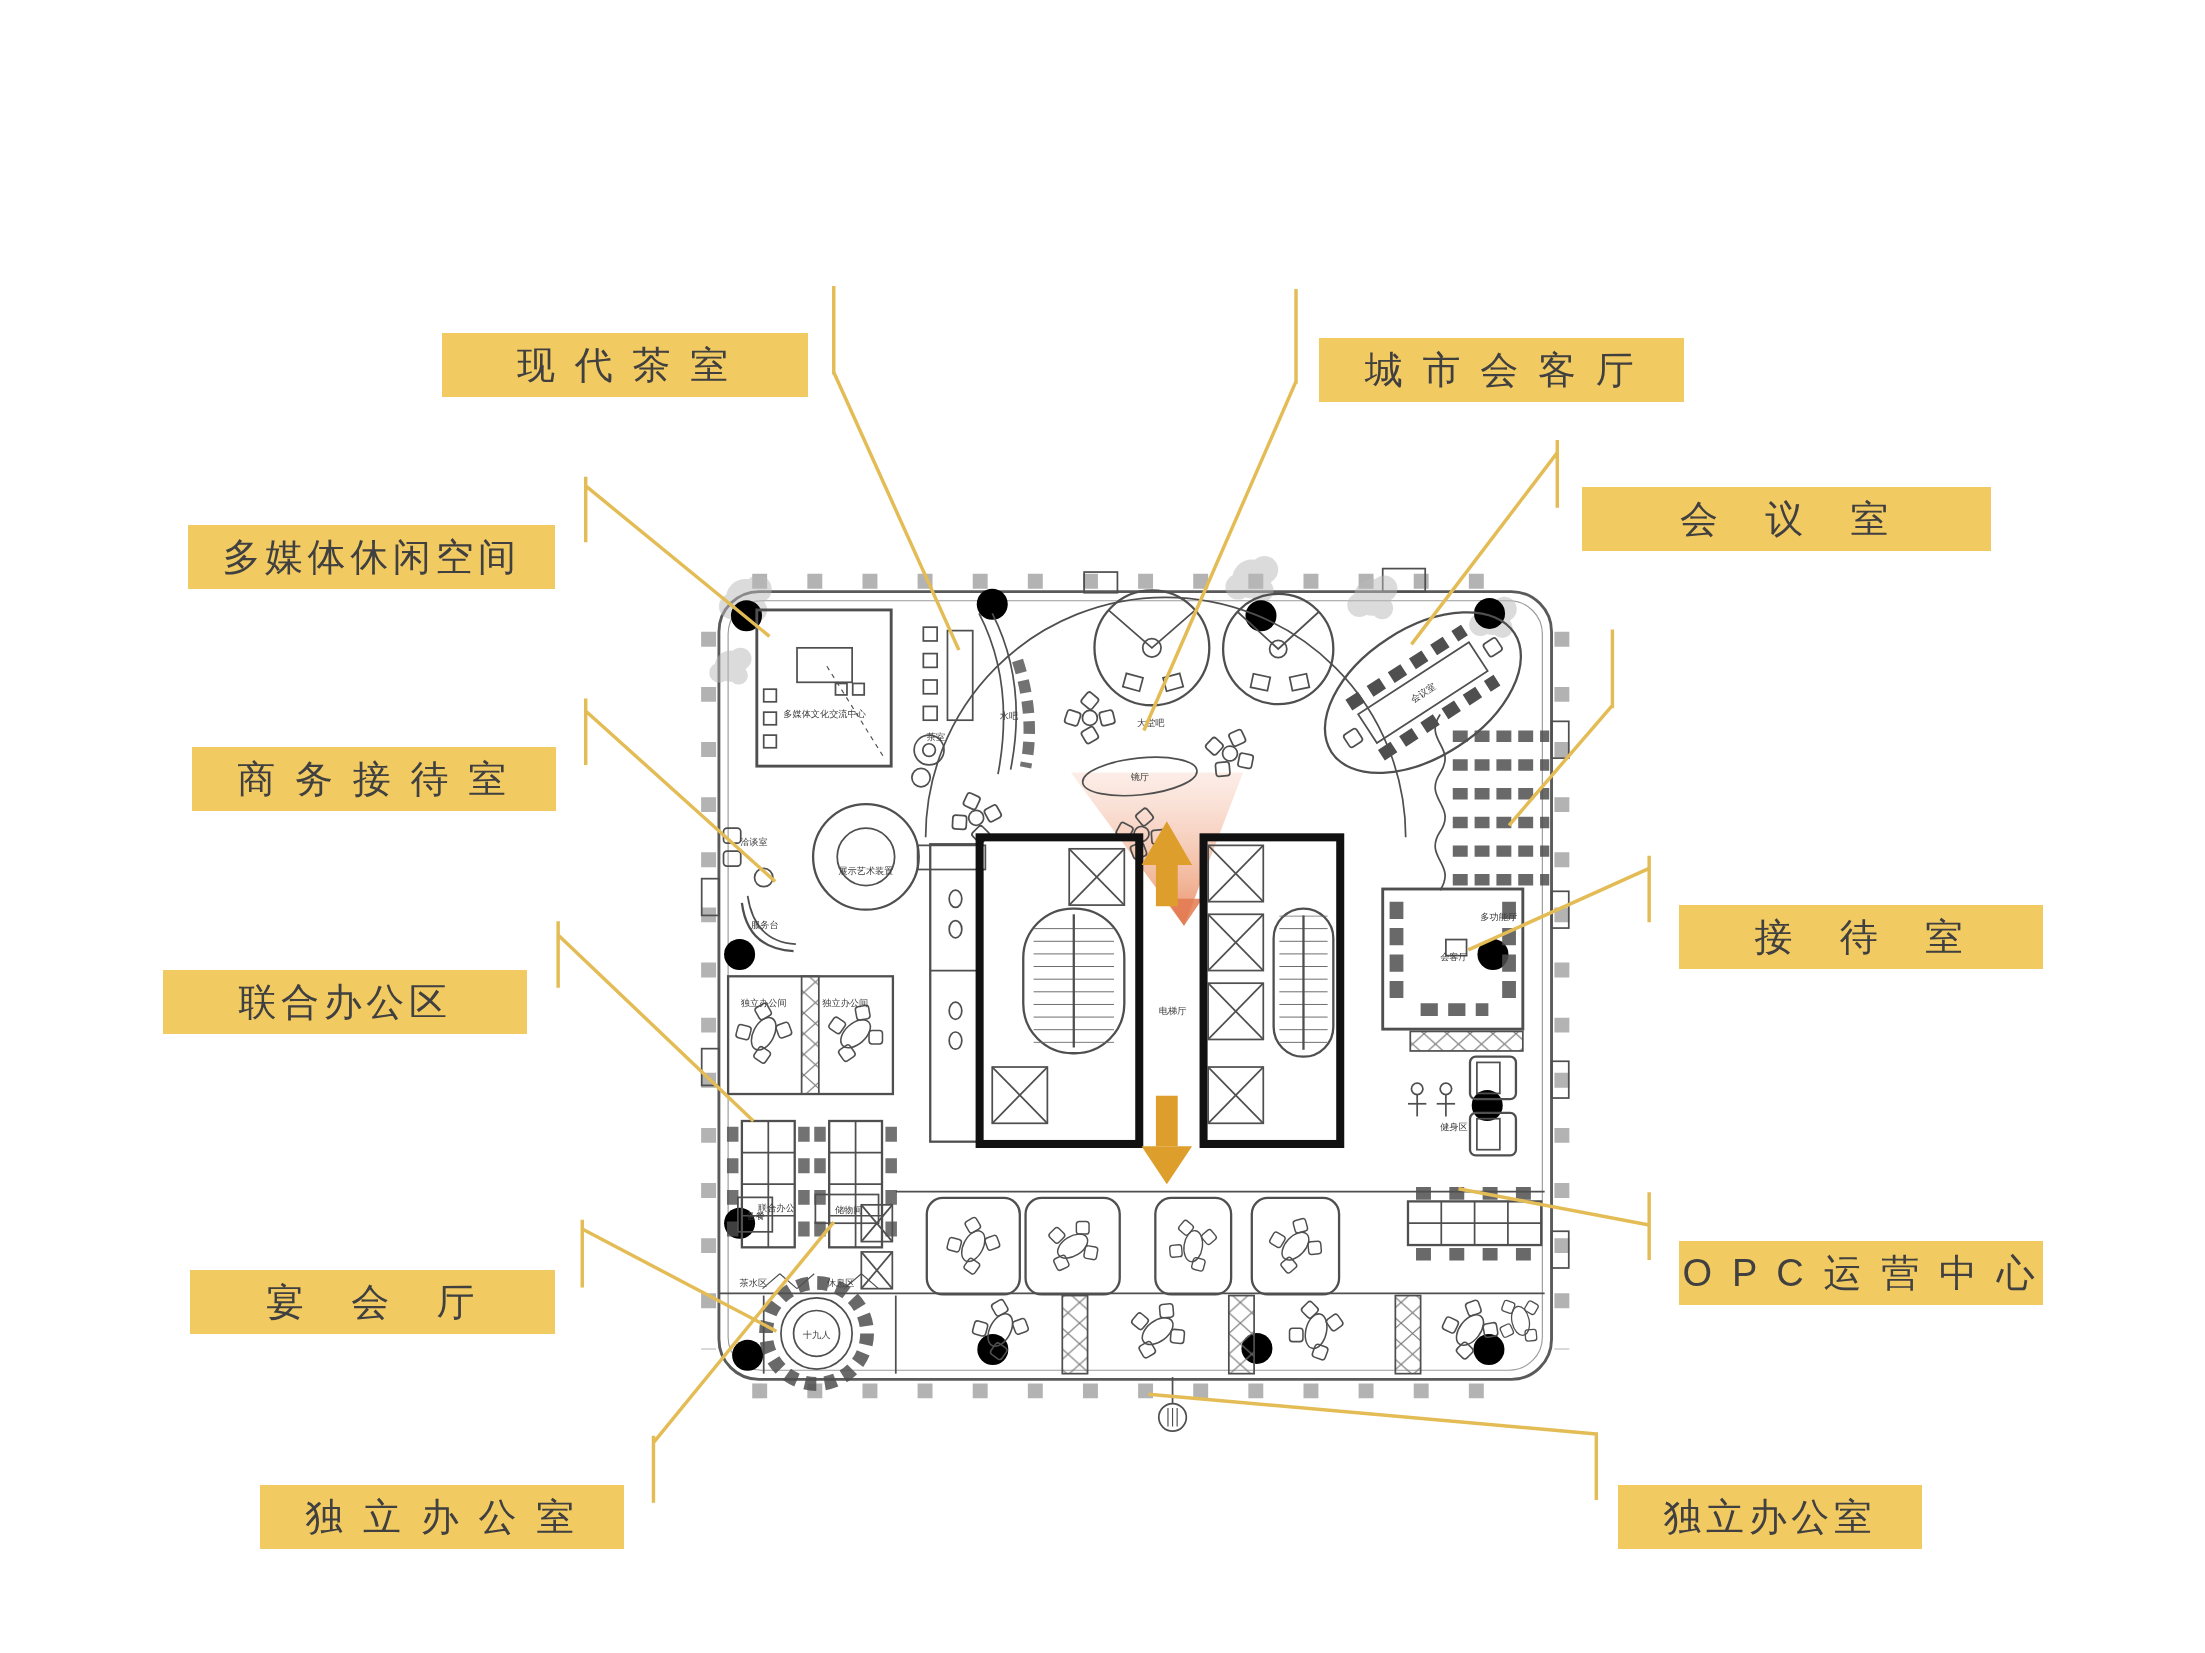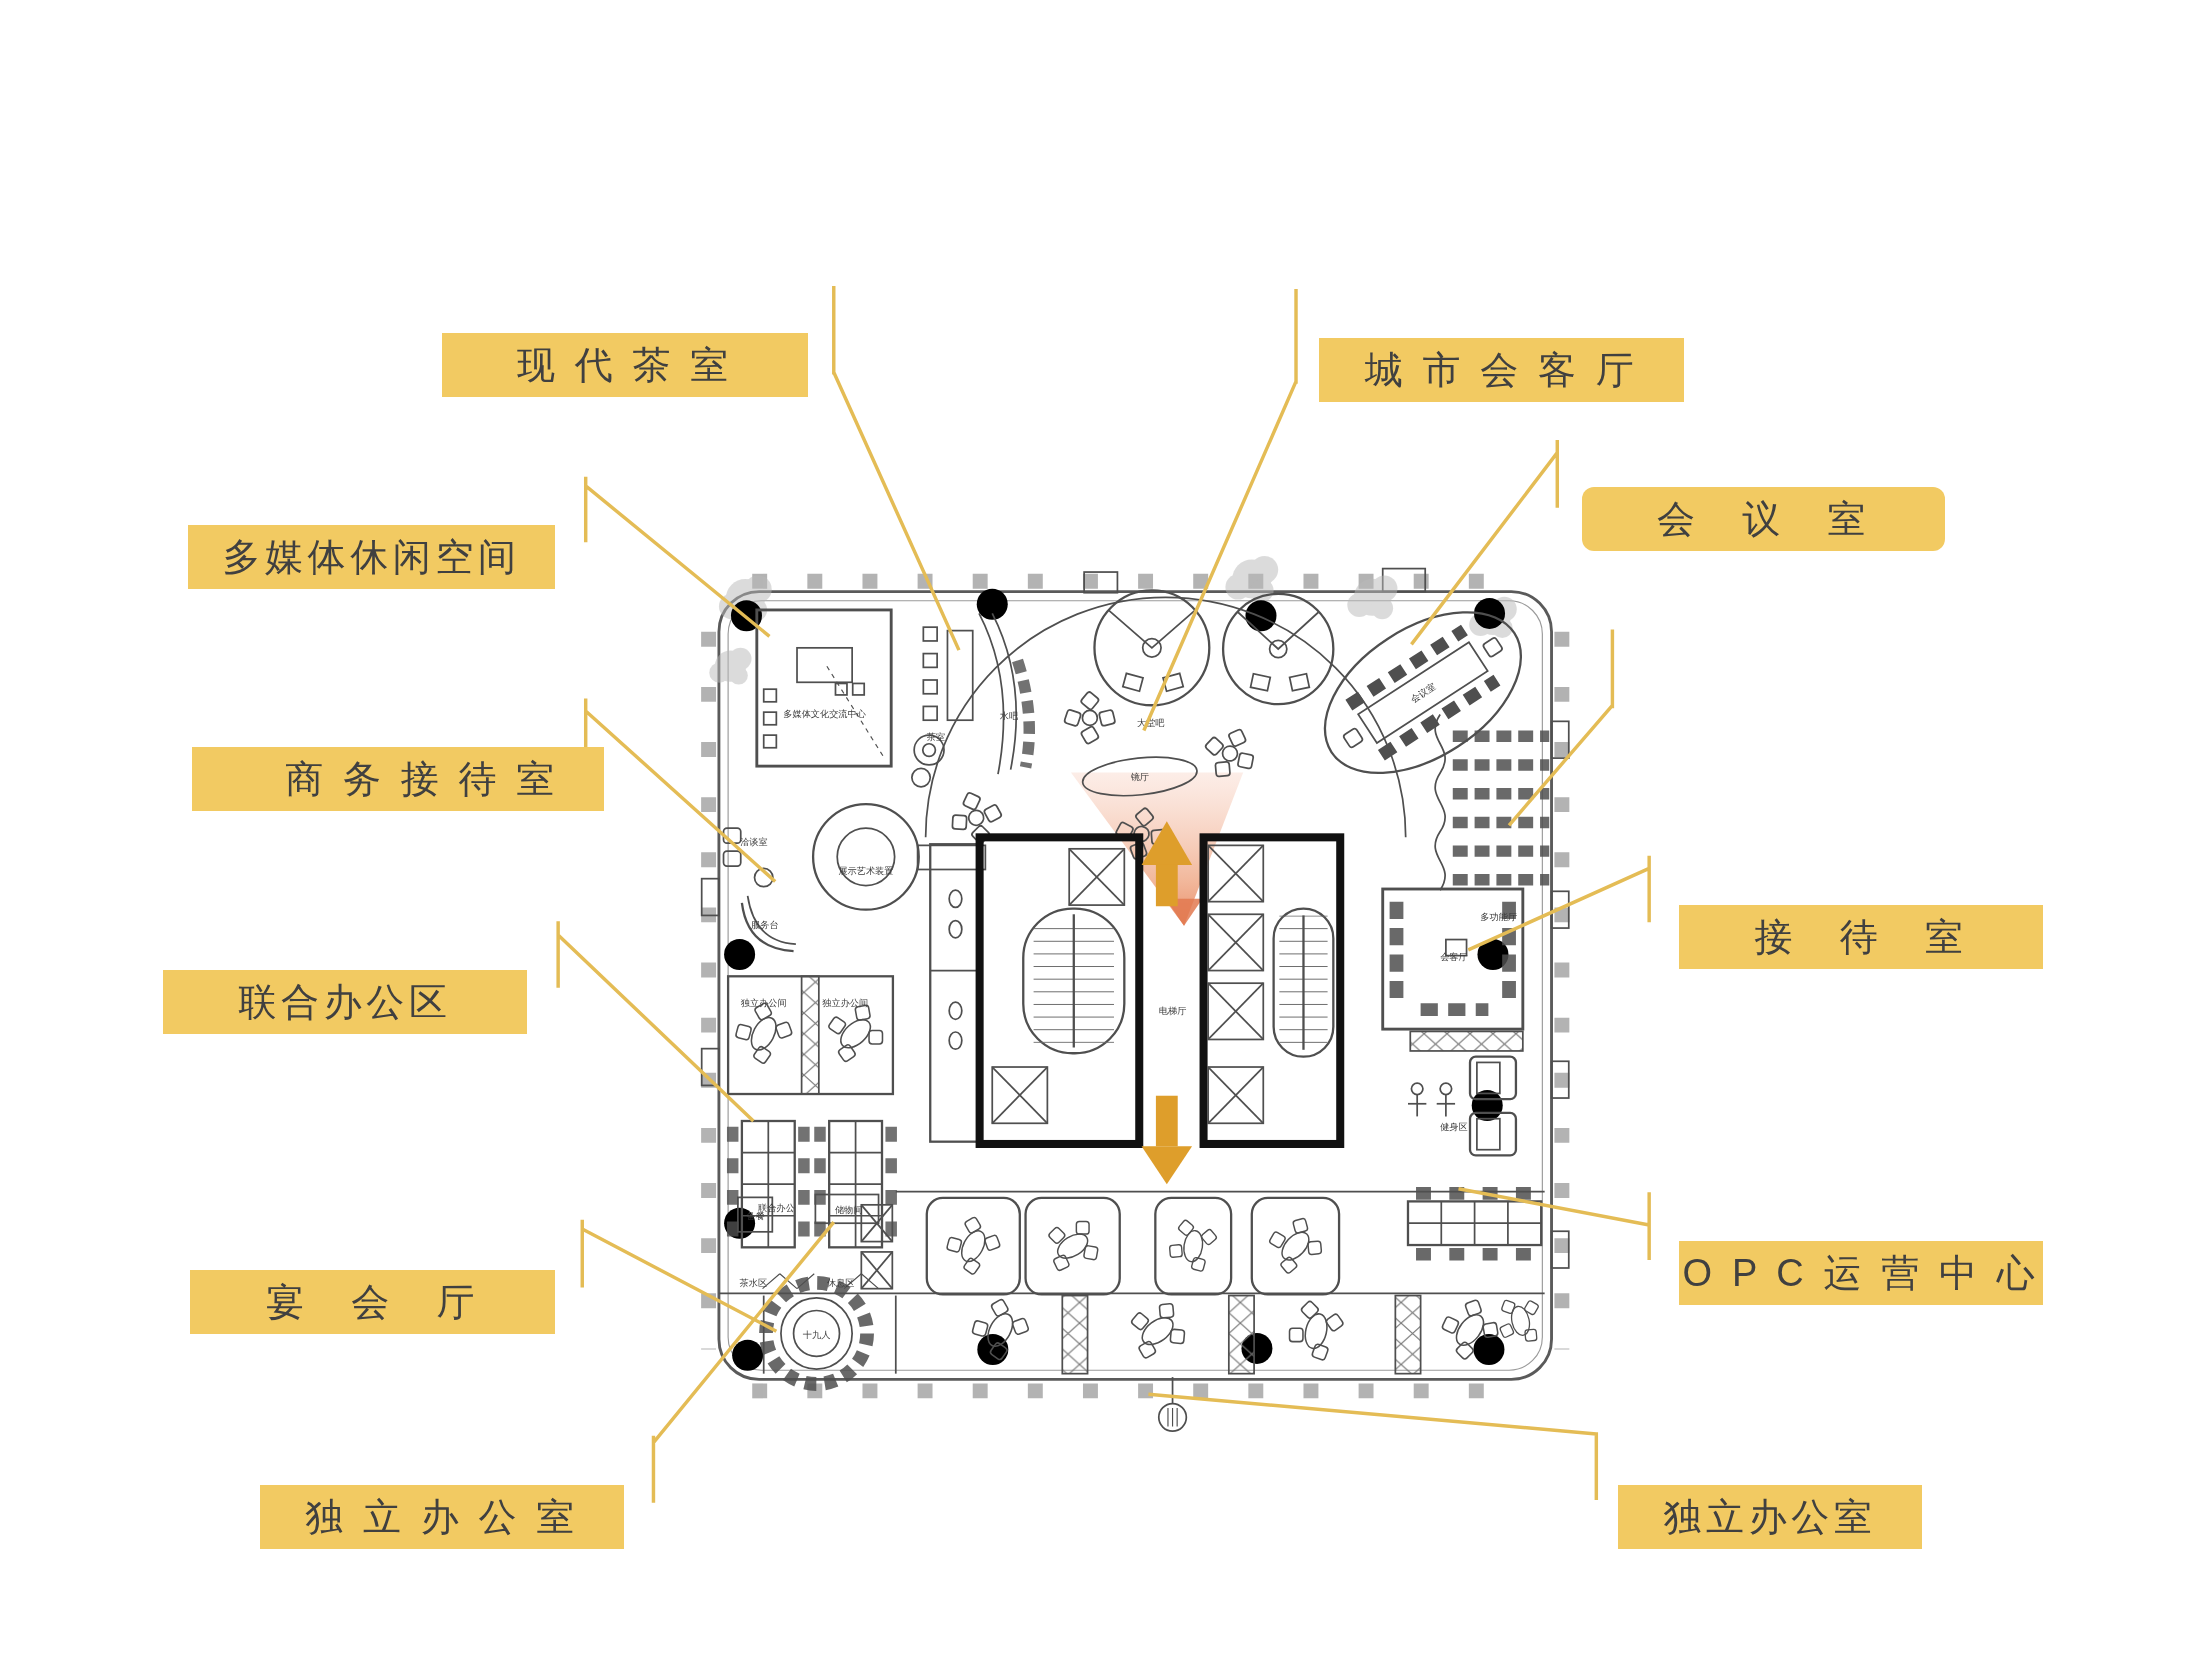--- a/index.html
+++ b/index.html
@@ -374,23 +374,23 @@
     <path d="M2872,1490 V1606 M2872,1512 L2557,1654"></path>
     <path d="M2872,2076 V2194 M2872,2133 L2540,2070"></path>
     <path d="M2780,2494 V2612 M2780,2497 L2000,2428"></path>
   </g>
 </svg>
 
 
 <div class="label" style="left:442px;  top:285px;  width:366px;">现 代 茶 室</div>
 <div class="label" style="left:1319px; top:290px;  width:365px;">城 市 会 客 厅</div>
 <div class="label" style="left:188px;  top:477px;  width:367px;">多媒体休闲空间</div>
-<div class="label" style="left:192px;  top:699px; width:364px;padding-left:48px;">商 务 接 待 室</div>
+<div class="label" style="left:192px;  top:699px; width:364px;">商 务 接 待 室</div>
 <div class="label" style="left:163px;  top:922px; width:364px;">联合办公区</div>
 <div class="label" style="left:190px;  top:1222px; width:365px;">宴　会　厅</div>
 <div class="label" style="left:260px;  top:1437px; width:364px;">独 立 办 公 室</div>
-<div class="label" style="left:1582px; top:439px;  width:363px;border-radius:12px;">会　议　室</div>
+<div class="label" style="left:1582px; top:439px;  width:409px;">会　议　室</div>
 <div class="label" style="left:1679px; top:857px; width:364px;">接　待　室</div>
 <div class="label" style="left:1679px; top:1193px; width:364px;">O P C 运 营 中 心</div>
 <div class="label" style="left:1618px; top:1437px; width:304px;">独立办公室</div>
 
 </div>
 
 
 </body></html>

